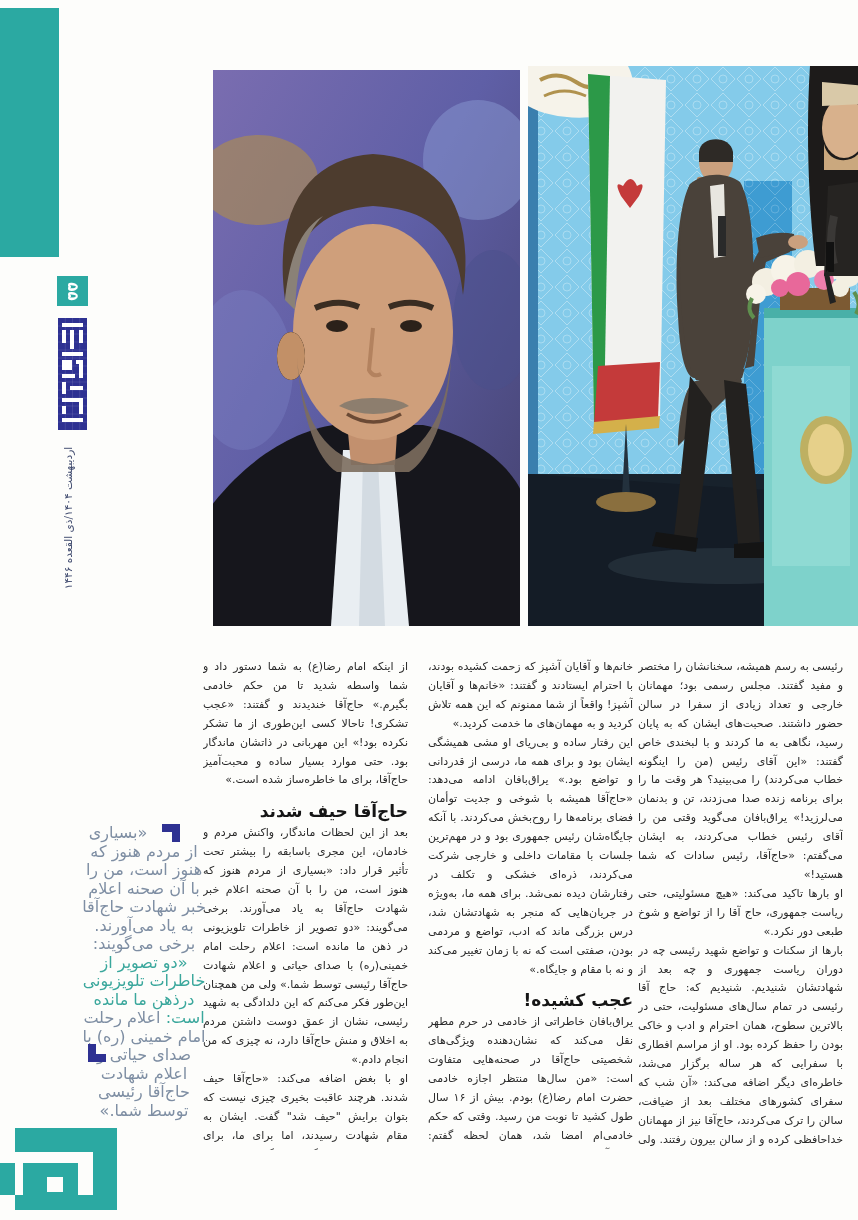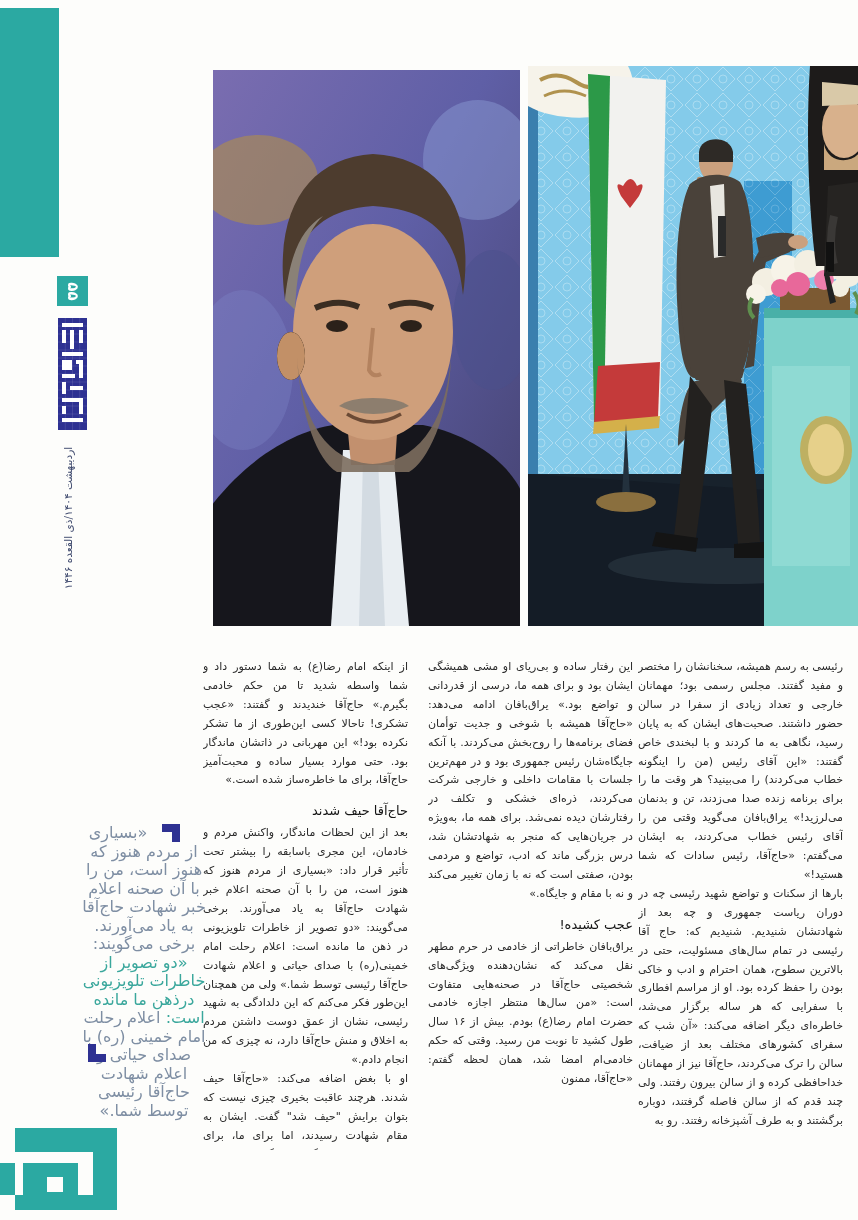--- a/index.html
+++ b/index.html
@@ -41,21 +41,21 @@
     position:absolute; top:658px; width:205px; height:492px;
     direction:rtl; text-align:justify;
     font-size:11px; line-height:18.9px; color:#2a2a2a;
     overflow:hidden;
   }
   .col-right { left:638px; }
   .col-mid   { left:428px; }
   .col-left  { left:203px; }
   .col p { margin-bottom:0; }
   .col h3 {
-    font-size:13px; font-weight:normal; color:#151515;
+    font-size:17px; font-weight:bold; color:#151515;
     margin-top:12px; margin-bottom:3px; text-align:right;
   }
   
   .pull-quote {
     position:absolute; left:82px; top:824px; width:124px; height:238px;
     direction:rtl; text-align:center;
     font-size:16px; line-height:18.5px; color:#7E8EA3;
   }
   .pull-quote .pq-text { display:block; text-indent:52px; }
   .pq-highlight { color:#3AA79C; }
@@ -255,24 +255,26 @@
       <path d="M300,120 L330,116 L330,210 L296,210 Z" fill="#262422"></path>
       <path d="M306,150 Q300,176 306,198" stroke="#3a3836" stroke-width="8" fill="none"></path>
       <rect x="298" y="176" width="8" height="30" fill="#111"></rect>
       <path d="M300,204 L308,236 L302,238 L296,208 Z" fill="#222"></path>
     </g>
   </svg>
 </div>
 
 <div class="col col-right">
   <p>رئیسی به رسم همیشه، سخنانشان را مختصر و مفید گفتند. مجلس رسمی بود؛ مهمانان خارجی و تعداد زیادی از سفرا در سالن حضور داشتند. صحبت‌های ایشان که به پایان رسید، نگاهی به ما کردند و با لبخندی خاص گفتند: «این آقای رئیس (من را اینگونه خطاب می‌کردند) را می‌بینید؟ هر وقت ما را برای برنامه زنده صدا می‌زدند، تن و بدنمان می‌لرزید!» یراق‌بافان می‌گوید وقتی من را آقای رئیس خطاب می‌کردند، به ایشان می‌گفتم: «حاج‌آقا، رئیس سادات که شما هستید!»</p>
+  <p>او بارها تاکید می‌کند: «هیچ مسئولیتی، حتی ریاست جمهوری، حاج آقا را از تواضع و شوخ طبعی دور نکرد.»</p>
   <p>بارها از سکنات و تواضع شهید رئیسی چه در دوران ریاست جمهوری و چه بعد از شهادتشان شنیدیم. شنیدیم که: حاج آقا رئیسی در تمام سال‌های مسئولیت، حتی در بالاترین سطوح، همان احترام و ادب و خاکی بودن را حفظ کرده بود. او از مراسم افطاری با سفرایی که هر ساله برگزار می‌شد، خاطره‌ای دیگر اضافه می‌کند: «آن شب که سفرای کشورهای مختلف بعد از ضیافت، سالن را ترک می‌کردند، حاج‌آقا نیز از مهمانان خداحافظی کرده و از سالن بیرون رفتند. ولی چند قدم که از سالن فاصله گرفتند، دوباره برگشتند و به طرف آشپزخانه رفتند. رو به</p>
 </div>
 
 <div class="col col-mid">
+  <p>خانم‌ها و آقایان آشپز که زحمت کشیده بودند، با احترام ایستادند و گفتند: «خانم‌ها و آقایان آشپز! واقعاً از شما ممنونم که این همه تلاش کردید و به مهمان‌های ما خدمت کردید.»</p>
   <p>این رفتار ساده و بی‌ریای او مشی همیشگی ایشان بود و برای همه ما، درسی از قدردانی و تواضع بود.» یراق‌بافان ادامه می‌دهد: «حاج‌آقا همیشه با شوخی و جدیت توأمان فضای برنامه‌ها را روح‌بخش می‌کردند. با آنکه جایگاه‌شان رئیس جمهوری بود و در مهم‌ترین جلسات با مقامات داخلی و خارجی شرکت می‌کردند، ذره‌ای خشکی و تکلف در رفتارشان دیده نمی‌شد. برای همه ما، به‌ویژه در جریان‌هایی که منجر به شهادتشان شد، درس بزرگی ماند که ادب، تواضع و مردمی بودن، صفتی است که نه با زمان تغییر می‌کند و نه با مقام و جایگاه.»</p>
   <h3>عجب کشیده!</h3>
   <p>یراق‌بافان خاطراتی از خادمی در حرم مطهر نقل می‌کند که نشان‌دهنده ویژگی‌های شخصیتی حاج‌آقا در صحنه‌هایی متفاوت است: «من سال‌ها منتظر اجازه خادمی حضرت امام رضا(ع) بودم. بیش از ۱۶ سال طول کشید تا نوبت من رسید. وقتی که حکم خادمی‌ام امضا شد، همان لحظه گفتم: «حاج‌آقا، ممنون</p>
 </div>
 
 <div class="col col-left">
   <p>از اینکه امام رضا(ع) به شما دستور داد و شما واسطه شدید تا من حکم خادمی بگیرم.» حاج‌آقا خندیدند و گفتند: «عجب تشکری! تاحالا کسی این‌طوری از ما تشکر نکرده بود!» این مهربانی در ذاتشان ماندگار بود. حتی موارد بسیار ساده و محبت‌آمیز حاج‌آقا، برای ما خاطره‌ساز شده است.»</p>
   <h3>حاج‌آقا حیف شدند</h3>
   <p>بعد از این لحظات ماندگار، واکنش مردم و خادمان، این مجری باسابقه را بیشتر تحت تأثیر قرار داد: «بسیاری از مردم هنوز که هنوز است، من را با آن صحنه اعلام خبر شهادت حاج‌آقا به یاد می‌آورند. برخی می‌گویند: «دو تصویر از خاطرات تلویزیونی در ذهن ما مانده است: اعلام رحلت امام خمینی(ره) با صدای حیاتی و اعلام شهادت حاج‌آقا رئیسی توسط شما.» ولی من همچنان این‌طور فکر می‌کنم که این دلدادگی به شهید رئیسی، نشان از عمق دوست داشتن مردم به اخلاق و منش حاج‌آقا دارد، نه چیزی که من انجام دادم.»</p>
   <p>او با بغض اضافه می‌کند: «حاج‌آقا حیف شدند. هرچند عاقبت بخیری چیزی نیست که بتوان برایش "حیف شد" گفت. ایشان به مقام شهادت رسیدند، اما برای ما، برای مردم ایران، داغ بزرگی به جا گذاشتند.»</p>

